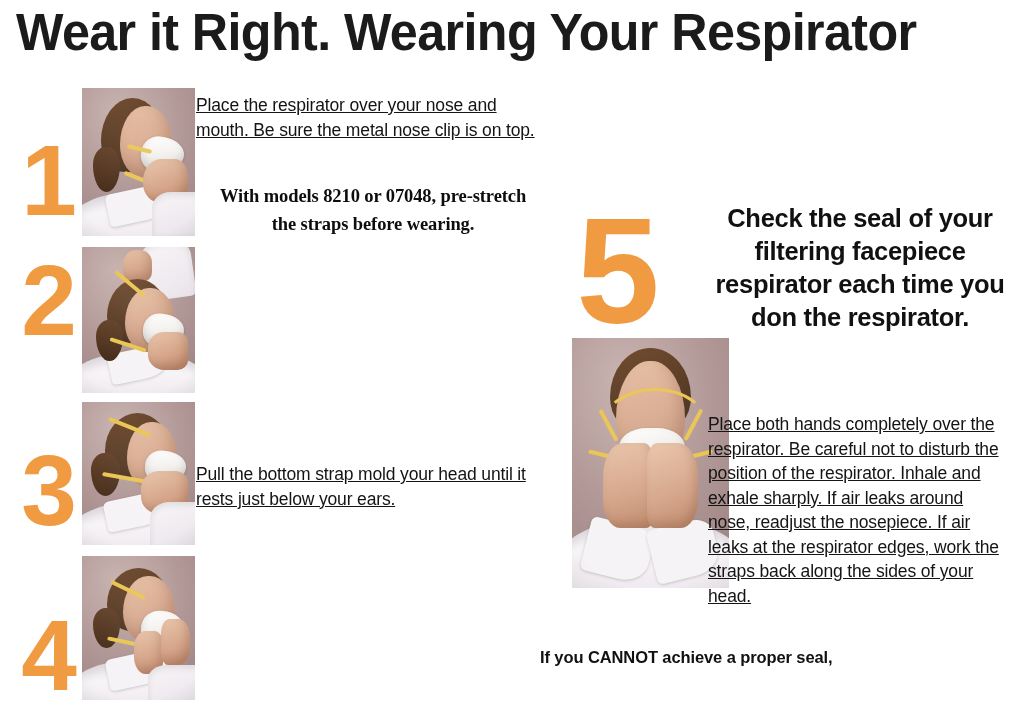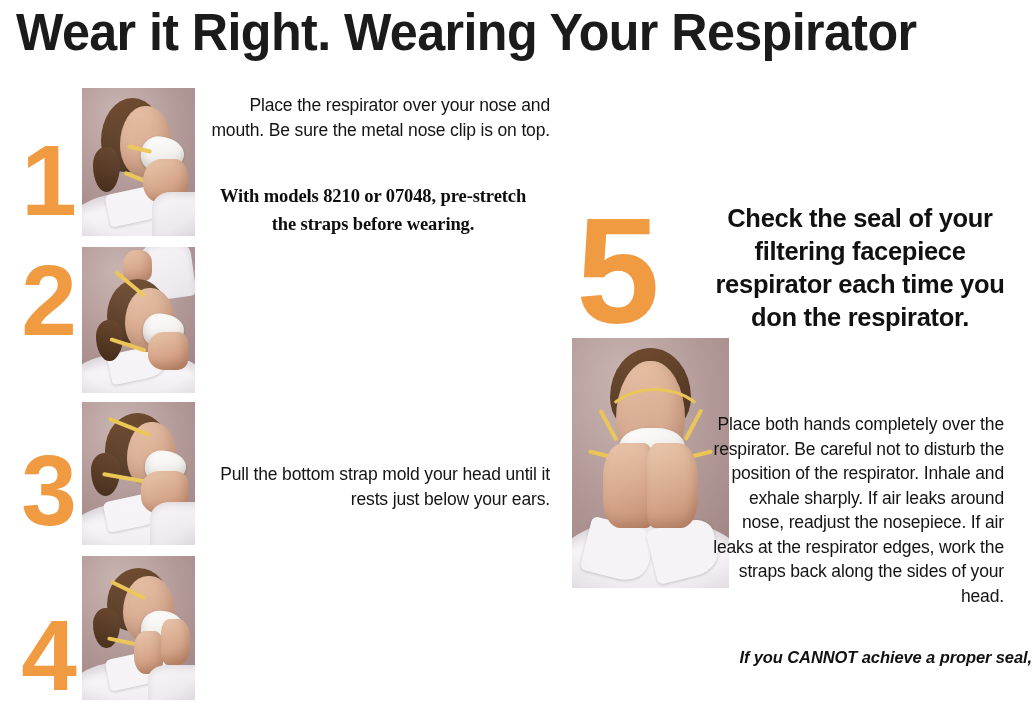--- a/index.html
+++ b/index.html
@@ -138,25 +138,26 @@
   }
   .photo .sleeve {
     position: absolute;
     background: linear-gradient(160deg, #f8f5f8 0%, #e9e3e9 100%);
     box-shadow: inset 0 3px 7px rgba(0,0,0,0.10);
   }
 
   
   .body-text {
     position: absolute;
-    text-align: right;
+    text-align: left;
     color: #141414;
     font-size: 17.5px;
     line-height: 24.5px;
     letter-spacing: -0.15px;
+    text-decoration: underline;
   }
   .bold-note {
     position: absolute;
     text-align: center;
     color: #0d0d0d;
     font-size: 18.5px;
     line-height: 28px;
     font-weight: bold;
     letter-spacing: -0.1px;
   }
@@ -173,27 +174,26 @@
     position: absolute;
     text-align: center;
     color: #111111;
     font-size: 21.5px;
     line-height: 28px;
     font-weight: bold;
     letter-spacing: -0.2px;
   }
   .warn-text {
     position: absolute;
-    text-align: right;
+    text-align: left;
     color: #111111;
     font-size: 16.5px;
     line-height: 23px;
     font-weight: bold;
     letter-spacing: -0.1px;
-    font-style: italic;
   }
 </style>
 </head>
 <body>
 
 <div id="poster">
 
   <div id="poster-title">Wear it Right. Wearing Your Respirator</div>
 
   <div class="step-number num-small" style="left:14px; top:130px;">1</div>

